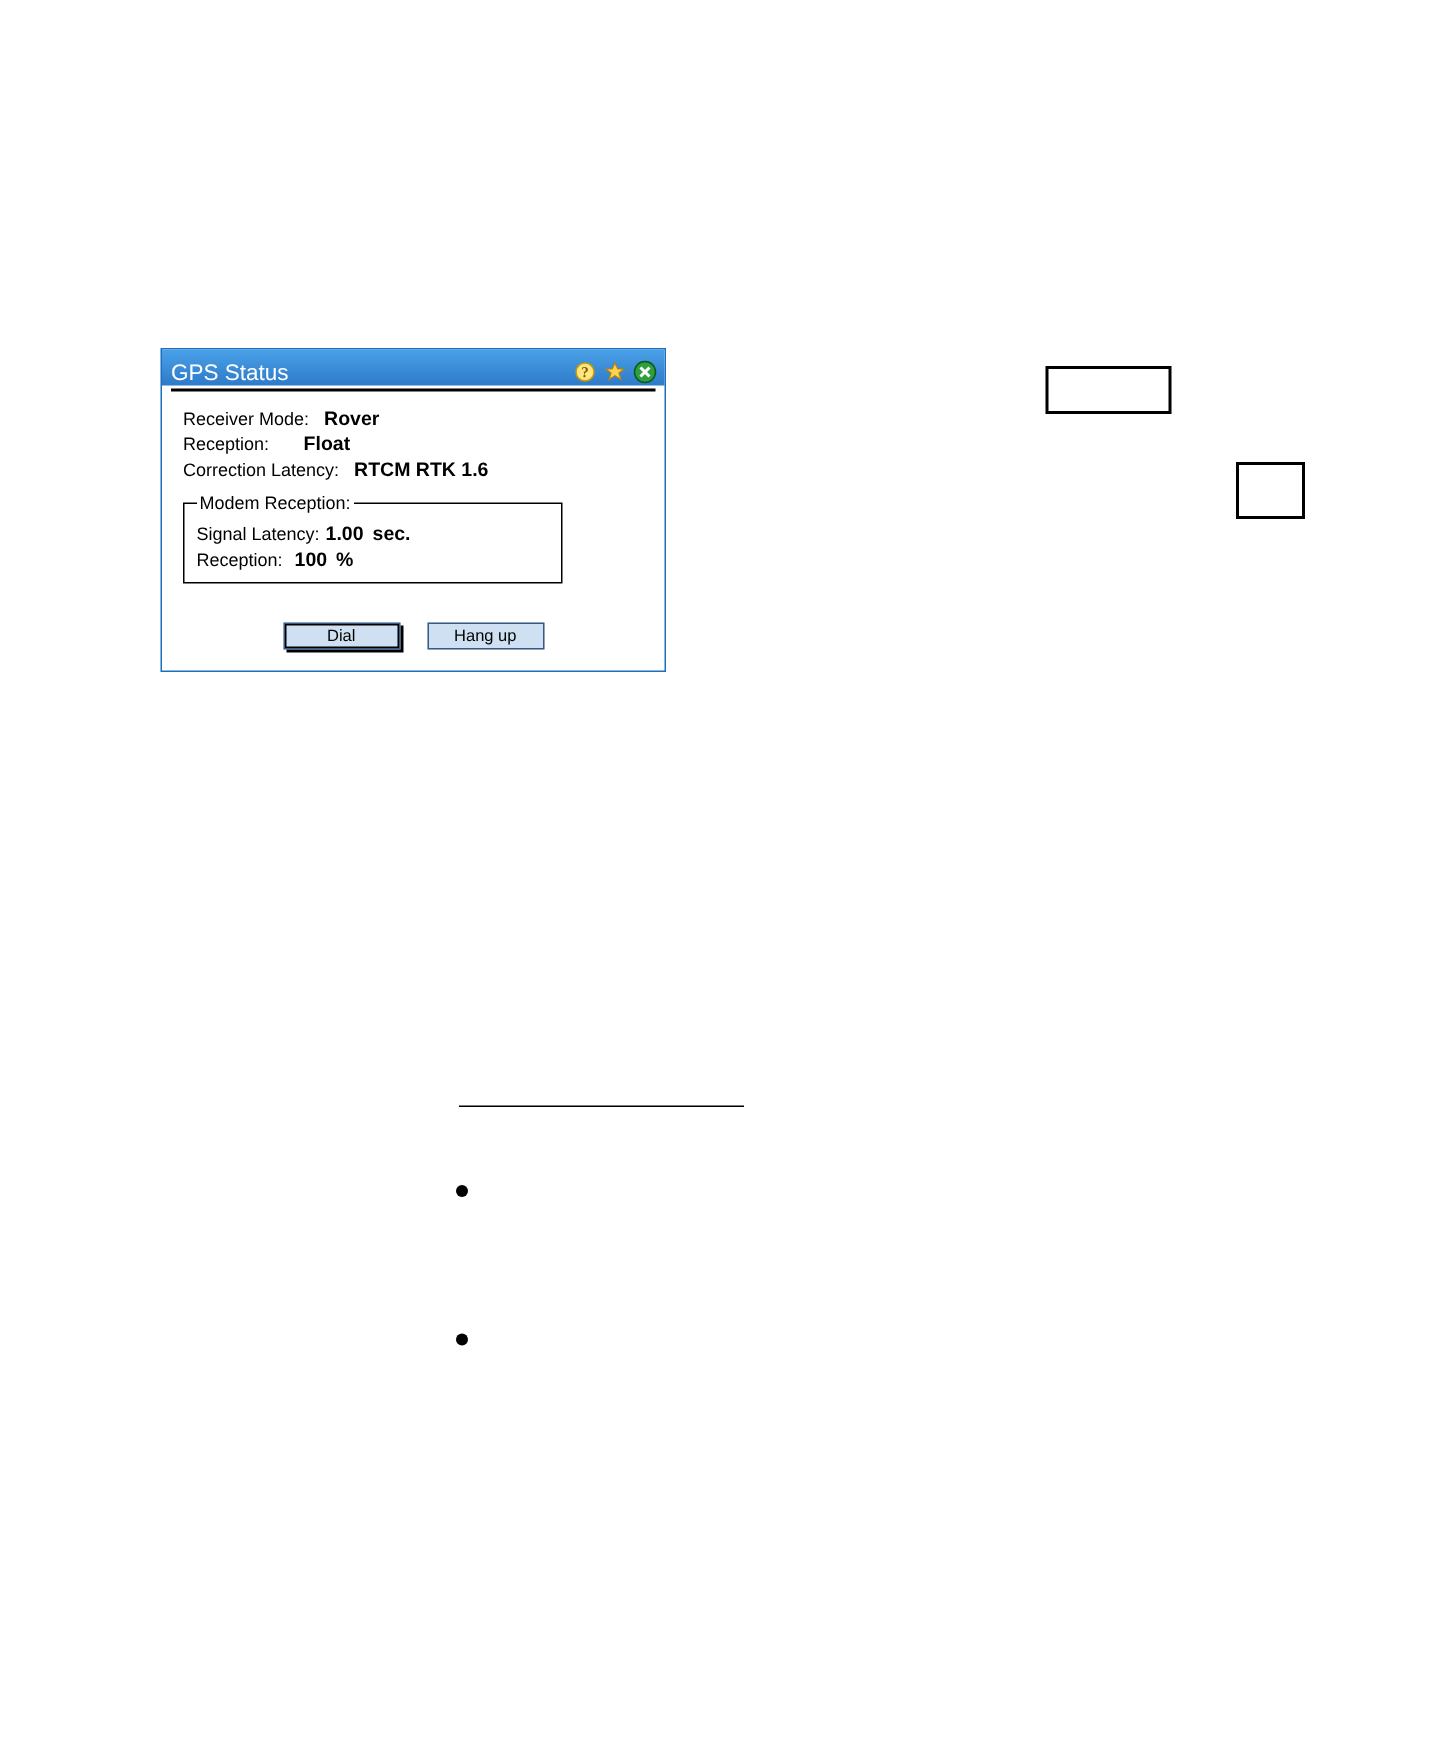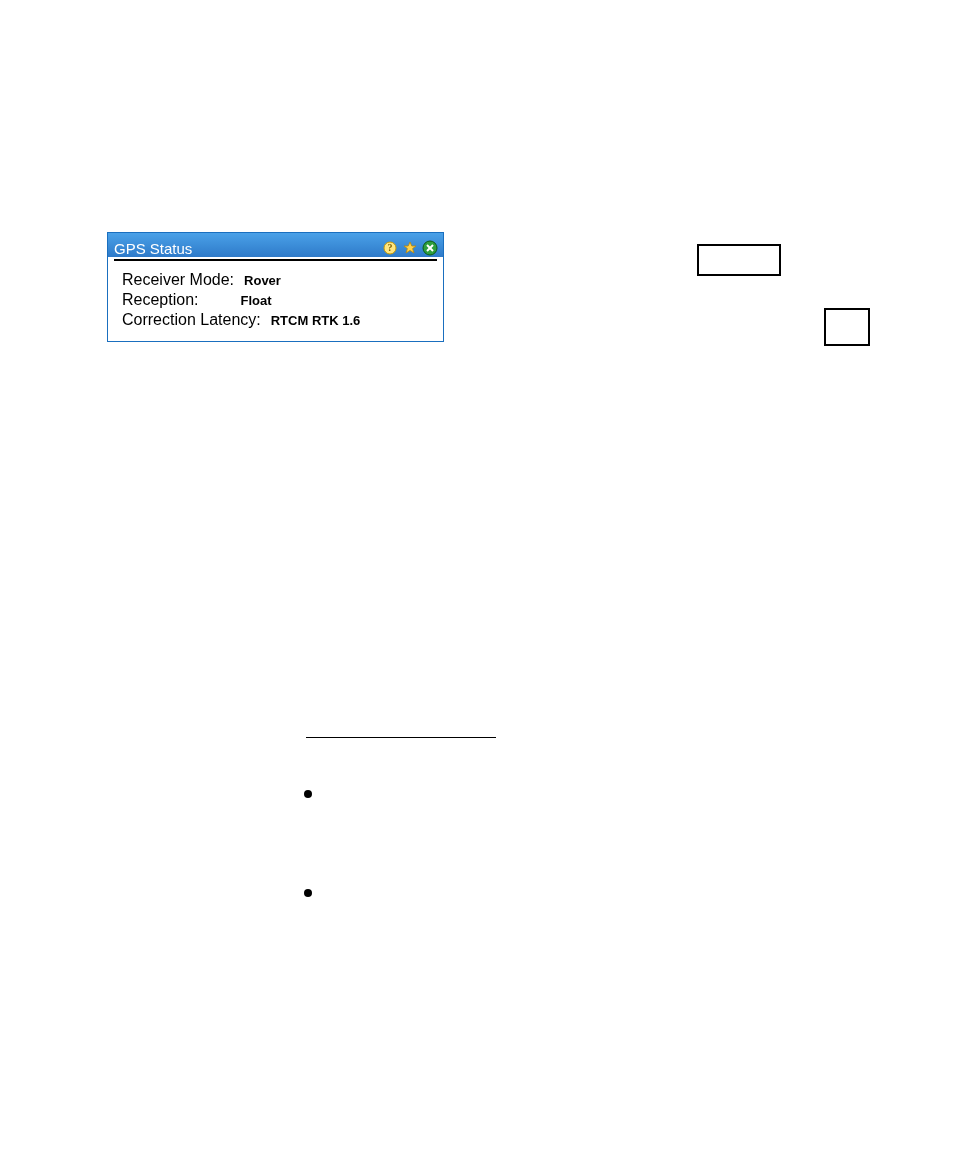--- a/index.html
+++ b/index.html
@@ -94,21 +94,21 @@
   }
   .body {
     padding: 2px 10px 10px 14px;
   }
   .row {
     display: flex;
     align-items: baseline;
     margin: 2px 0;
   }
   .row .label {
-    font-size: 16px;
+    font-size: 12px;
   }
   .row .value {
     font-size: 13px;
     font-weight: bold;
     margin-left: 10px;
   }
   fieldset.group {
     border: 1px solid #000;
     margin: 8px 0 0 0;
     padding: 4px 8px 6px 8px;
@@ -190,31 +190,48 @@
 
     <div class="body">
 
       <div class="row">
         <span class="label">Receiver Mode:</span>
         <span class="value">Rover</span>
       </div>
 
       <div class="row">
         <span class="label">Reception:</span>
-        <span class="value" style="margin-left:42px">Float</span>
+        <span class="value" style="margin-left:23px">Float</span>
       </div>
 
       <div class="row">
         <span class="label">Correction Latency:</span>
         <span class="value">RTCM RTK 1.6</span>
       </div>
 
+      <fieldset class="group">
+        <legend>Modem Reception:</legend>
+        <div class="row">
+          <span class="label">Signal Latency:</span>
+          <span class="value" style="margin-left:4px">1.00</span>
+          <span class="value" style="margin-left:6px">sec.</span>
+        </div>
+        <div class="row">
+          <span class="label">Reception:</span>
+          <span class="value" style="margin-left:8px">100</span>
+          <span class="value" style="margin-left:6px">%</span>
+        </div>
+      </fieldset>
 
     </div>
 
+    <div class="footer">
+      <button class="btn plain primary">Dial</button>
+      <button class="btn plain">Hang up</button>
+    </div>
 
   </div>
 
   <div class="blankbox box1"></div>
   <div class="blankbox box2"></div>
   <div class="hr2"></div>
   <div class="bullet b1"></div>
   <div class="bullet b2"></div>
 
 </div>

